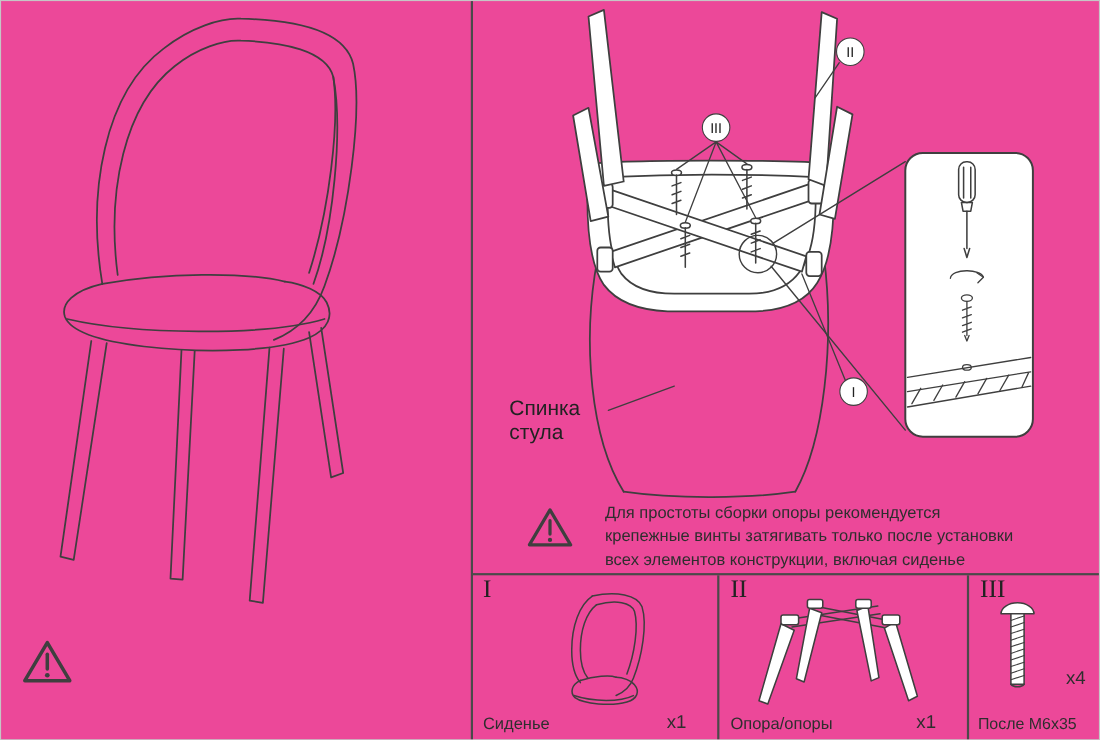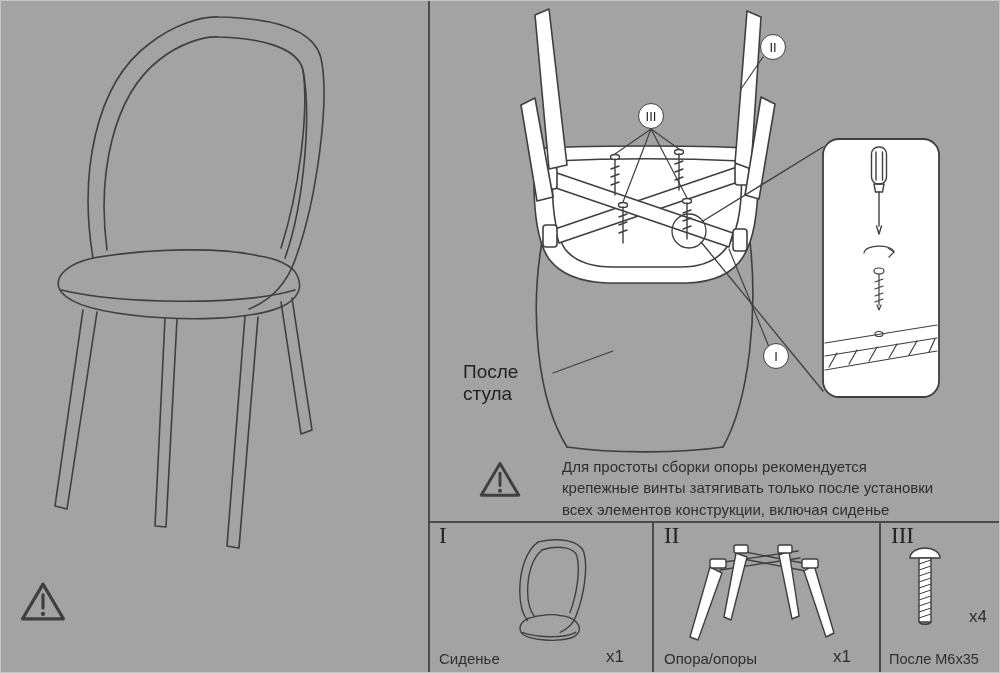--- a/index.html
+++ b/index.html
@@ -1,18 +1,18 @@
 <!DOCTYPE html>
 <html><head>
 <meta charset="utf-8">
 <style>
   * { margin:0; padding:0; box-sizing:border-box; }
   html,body { background:#ffffff; }
   .page {
-    position:relative; width:1000px; height:673px; background:#a3a3a3;
+    position:relative; width:1000px; height:673px; background:#ec4899;
     border:1px solid #c6c6c6; overflow:hidden;
     font-family:"Liberation Sans", sans-serif; color:#2e2e2e;
   }
   svg { display:block; }
   .line-art { stroke:#3f3f3f; fill:none; stroke-linecap:round; stroke-linejoin:round; }
 
   .chair-art   { position:absolute; left:30px; top:5px; }
   .assembly-art{ position:absolute; left:430px; top:0; }
 
   .divider-v { position:absolute; left:427px; top:0; width:2px; height:673px; background:#4a4a4a; }
@@ -25,21 +25,21 @@
              justify-content:center; font-size:13px; color:#222; }
   .callout-two   { left:759px; top:33px;  }
   .callout-three { left:637px; top:102px; }
   .callout-one   { left:762px; top:342px; }
 
   .warning { position:absolute; display:flex; align-items:flex-start; }
   .warning-left  { left:18px;  top:578px; }
   .warning-right { left:477px; top:458px; }
   .warn-text { font-size:15px; line-height:1.42; color:#2e2e2e; }
   .warning-left  .warn-text { margin-left:28px; width:290px; margin-top:-4px; }
-  .warning-right .warn-text { margin-left:40px; width:378px; margin-top:-3px; }
+  .warning-right .warn-text { margin-left:28px; width:378px; margin-top:-3px; }
 
   .parts-list { position:absolute; left:428px; top:520px; width:572px; height:153px;
                 border-top:2px solid #4a4a4a; display:flex; }
   .part-cell { position:relative; height:100%; }
   .part-cell + .part-cell { border-left:2px solid #4a4a4a; }
   .cell-seat { width:223px; } .cell-legs { width:227px; } .cell-bolt { flex:1; }
   .part-numeral { position:absolute; top:0px; left:10px;
                   font-family:"Liberation Serif", serif; font-size:23px; color:#222; }
   .part-name { position:absolute; bottom:7px; left:10px; font-size:15px; }
   .part-qty  { position:absolute; bottom:7px; right:28px; font-size:17px; }
@@ -160,21 +160,21 @@
   <div class="callout callout-two">
     <span>II</span>
   </div>
   <div class="callout callout-three">
     <span>III</span>
   </div>
   <div class="callout callout-one">
     <span>I</span>
   </div>
 
-  <div class="back-label">После стула</div>
+  <div class="back-label">Спинка стула</div>
 
   <div class="warning warning-right">
     <svg width="44" height="40" viewBox="0 0 54 48">
       <g class="line-art" stroke-width="3.6">
         <path d="M 27 5 L 50 44 L 4 44 Z"></path>
         <path d="M 27 17 L 27 32"></path>
         <circle cx="27" cy="38.5" r="2.4" fill="#3f3f3f" stroke="none"></circle>
       </g>
     </svg>
     <p class="warn-text">Для простоты сборки опоры рекомендуется крепежные винты затягивать только после установки всех элементов конструкции, включая сиденье</p>

